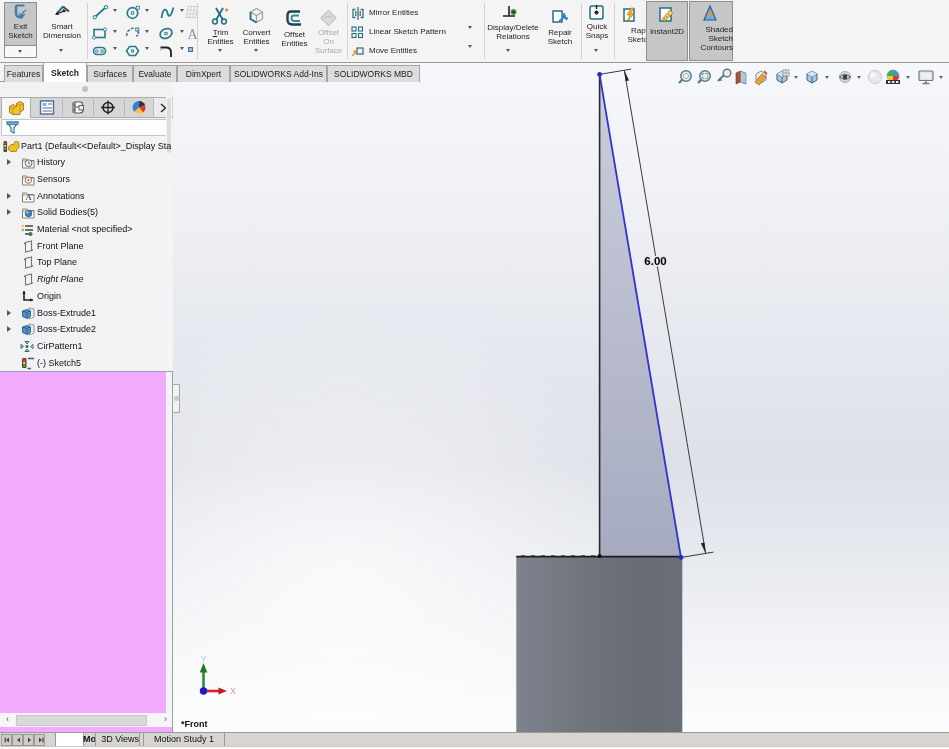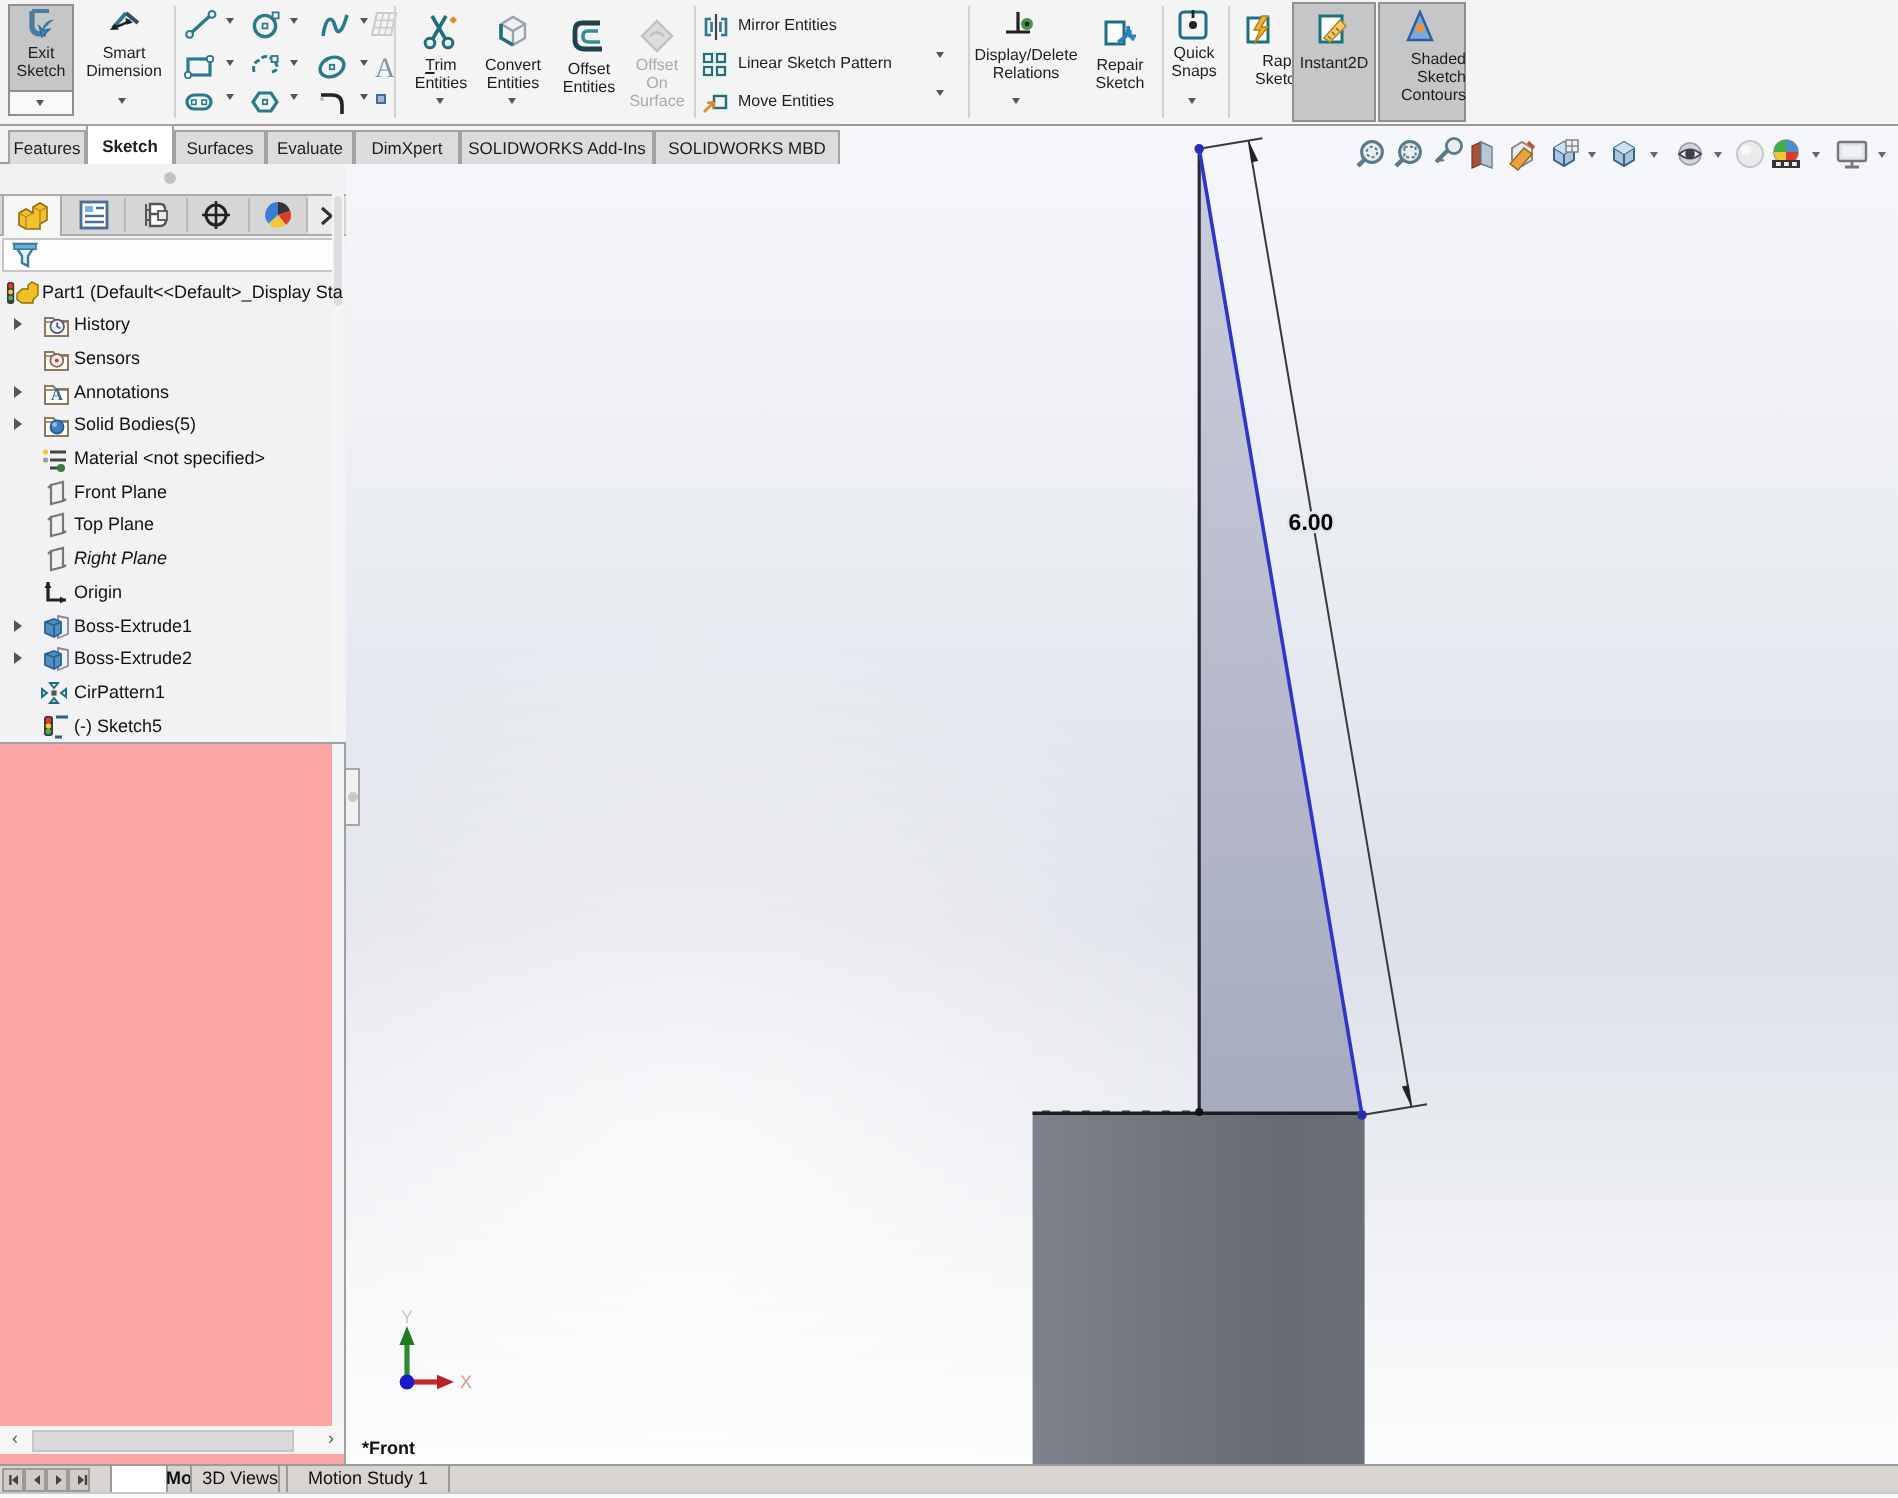--- a/index.html
+++ b/index.html
@@ -7,21 +7,21 @@
 .abs{position:absolute;}
 #ribbon{position:absolute;left:0;top:0;width:949px;height:63px;background:#f4f4f5;border-bottom:1px solid #9b9b9b;}
 .sep{position:absolute;top:3px;height:56px;width:1px;background:#d2d2d2;}
 .btn{position:absolute;text-align:center;font-size:8px;color:#1d1d1d;line-height:9px;}
 .gray{background:#c5c6c7;border:1px solid #8f8f8f;}
 .dd{position:absolute;width:0;height:0;border-left:2.5px solid transparent;border-right:2.5px solid transparent;border-top:3.5px solid #555;}
 #tabrow{position:absolute;left:0;top:63px;width:420px;height:19px;background:#f4f4f5;border-bottom:1px solid #9b9b9b;}
 .tab{position:absolute;top:2px;height:17px;background:#dcdcdd;border:1px solid #a3a3a3;border-bottom:none;font-size:8.5px;color:#1d1d1d;text-align:center;line-height:16px;}
 .tab.active{background:#ffffff;top:-1.5px;height:20.5px;font-weight:bold;z-index:2;line-height:20px;}
 #gfx{position:absolute;left:173px;top:63px;width:776px;height:669px;background:radial-gradient(ellipse 480px 380px at 22% 78%,rgba(255,255,255,0.75),rgba(255,255,255,0) 72%),linear-gradient(180deg,#f6f7fa 0%,#f0f2f6 18%,#e6e9ef 40%,#dde0e8 60%,#e7eaef 75%,#f3f4f7 87%,#fbfcfd 100%);}
-#panel{position:absolute;left:0;top:82px;width:173px;height:650px;background:#fca5a5;border-right:1px solid #98a0a8;}
+#panel{position:absolute;left:0;top:82px;width:173px;height:650px;background:#f0abfc;border-right:1px solid #98a0a8;}
 .trow{position:absolute;left:0;width:173px;height:17px;font-size:9px;color:#111;line-height:17px;white-space:nowrap;}
 .arr{position:absolute;left:7px;top:5px;width:0;height:0;border-left:4px solid #555;border-top:3.5px solid transparent;border-bottom:3.5px solid transparent;}
 .icx{left:21px;top:2px;width:14px;height:14px;}
 svg.icx{overflow:visible;}
 #bottombar{position:absolute;left:0;top:732px;width:949px;height:14px;background:#d8d5d0;border-top:1px solid #9b9b9b;}
 .btab{position:absolute;top:0px;height:14px;background:#d8d5d0;border:1px solid #9a9a9a;border-top:none;font-size:9px;color:#111;text-align:center;line-height:13px;}
 #status{position:absolute;left:0;top:746px;width:949px;height:3px;background:#fafafa;border-top:1px solid #c9c9c9;}
 </style>
 </head>
 <body>

